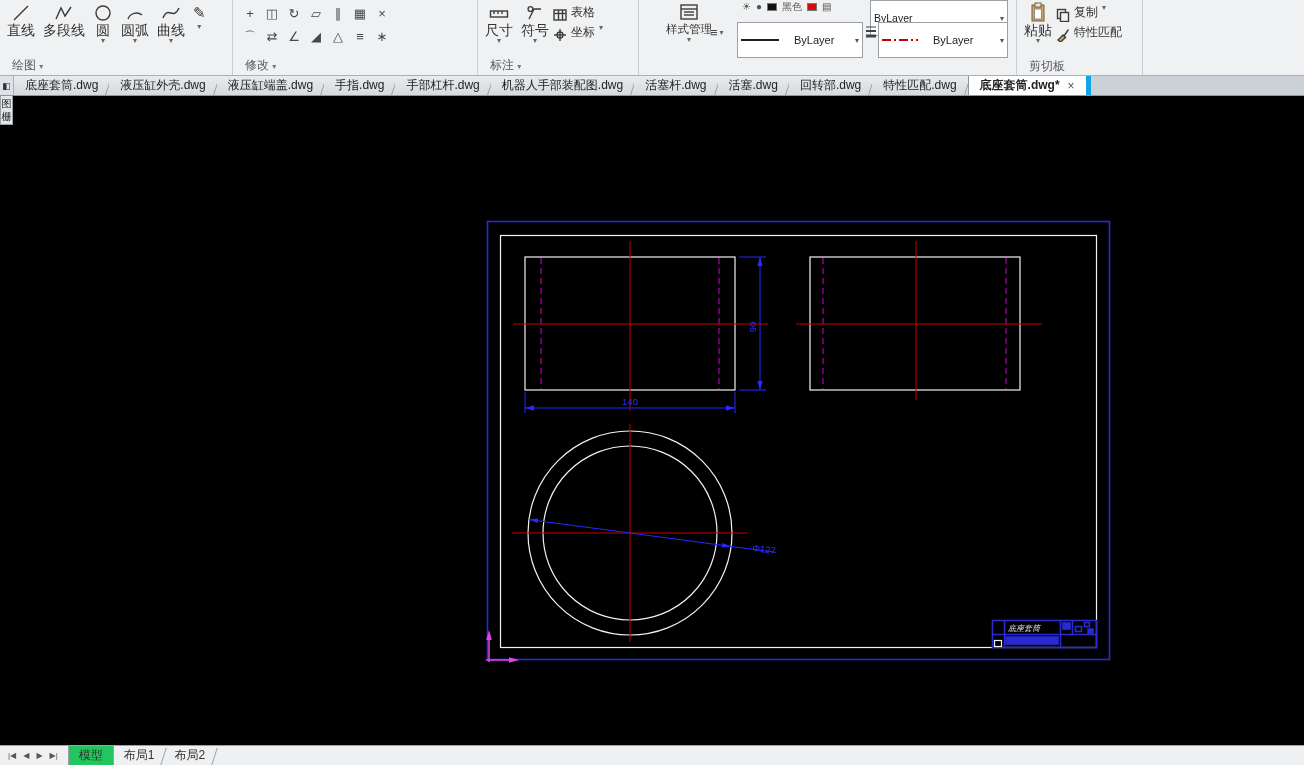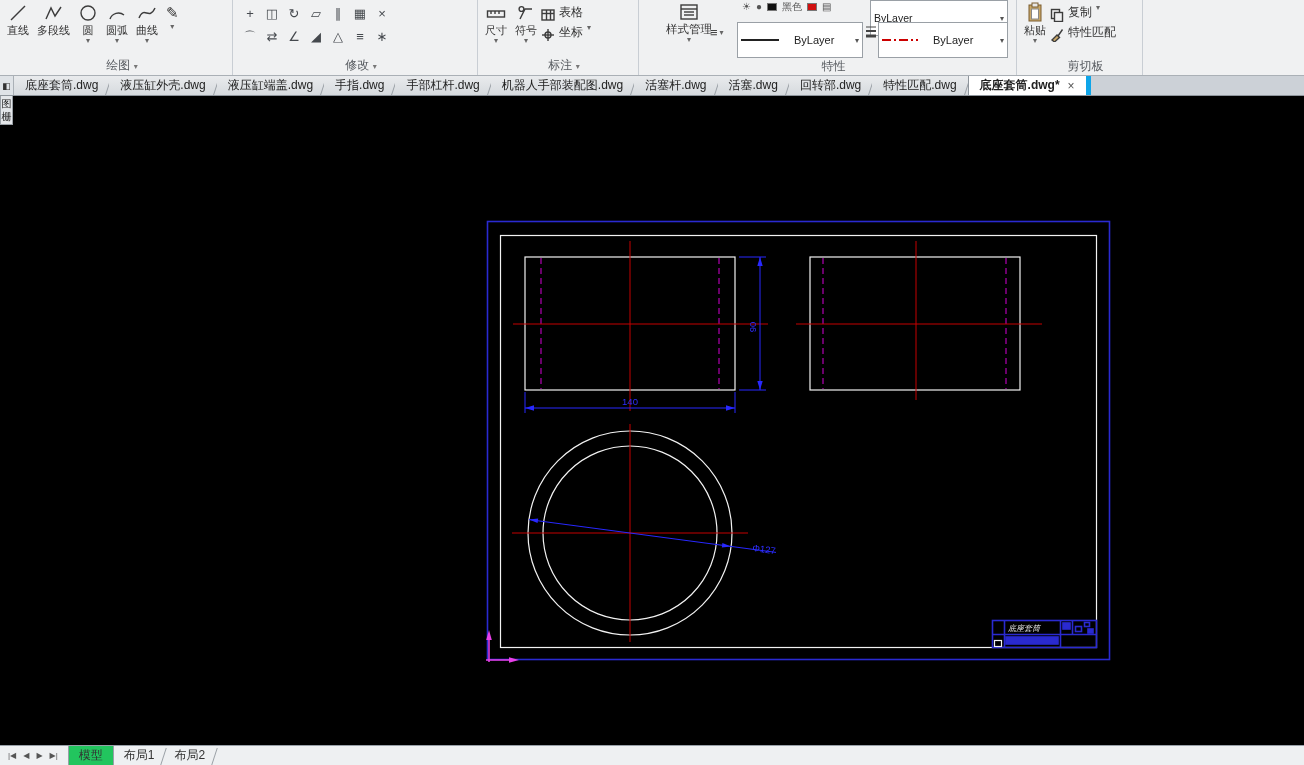--- a/index.html
+++ b/index.html
@@ -3,27 +3,27 @@
 <meta charset="utf-8">
 <style>
   *{box-sizing:border-box;margin:0;padding:0}
   html,body{width:1304px;height:765px;overflow:hidden;background:#000;
     font-family:"Liberation Sans",sans-serif}
   .app{width:1304px;height:765px;display:flex;flex-direction:column}
 
   
   .ribbon{height:76px;background:#f0f1f2;display:flex;flex:none;border-bottom:1px solid #aab0b6}
   .rpanel{position:relative;height:100%;border-right:1px solid #c9ced4;flex:none}
-  .panel-label{position:absolute;bottom:2px;left:12px;right:0;text-align:center;
+  .panel-label{position:absolute;bottom:2px;left:12px;right:0;text-align:left;
     font-size:12px;color:#55595e;line-height:13px;white-space:nowrap}
   .panel-label .dd-mini{font-size:8px;color:#777}
   .tools{display:flex;align-items:flex-start;padding:1px 3px 0}
   .tool{display:flex;flex-direction:column;align-items:center;padding:1px 4px;color:#333;cursor:pointer}
   .ticon{height:21px;display:flex;align-items:center;justify-content:center}
-  .tlabel{font-size:11px;line-height:14px;white-space:nowrap}
+  .tlabel{font-size:14px;line-height:14px;white-space:nowrap}
   .tarrow{font-size:8px;line-height:7px;color:#666}
   svg.glyph{stroke:#3c3c3c;fill:none;stroke-width:1.4}
   .stack{display:flex;flex-direction:column;gap:3px;padding-top:3px}
   .small-btn{display:flex;align-items:flex-start;gap:4px;font-size:12px;color:#333;height:17px;cursor:pointer;white-space:nowrap}
   .small-btn .tarrow{font-size:8px}
 
   .p-draw{width:233px}
   .p-modify{width:245px}
   .mod-grid{display:grid;grid-template-columns:repeat(7,22px);grid-auto-rows:23px;padding:2px 6px 0;color:#45494e}
   .mod-cell{display:flex;align-items:center;justify-content:center;font-size:13px;cursor:pointer}
@@ -266,23 +266,20 @@
             <line x1="1" y1="3" x2="11" y2="3" stroke="#444" stroke-width="1"></line>
             <line x1="1" y1="7" x2="11" y2="7" stroke="#444" stroke-width="2"></line>
             <line x1="1" y1="12" x2="11" y2="12" stroke="#444" stroke-width="3"></line>
           </svg>
       </div>
       <div class="dd dd-lt">
         <span class="lt-sample"></span>
         <span>ByLayer</span>
         <span class="caret">▾</span>
       </div>
-      <div class="panel-label">
-        <span>特性</span>
-      </div>
     </div>
 
     <div class="rpanel p-clip">
       <div class="tools">
         <div class="tool">
           <span class="ticon">
             <svg width="18" height="21" viewBox="0 0 18 21">
                 <rect x="3" y="3" width="12" height="16" fill="#c9a86a" stroke="#7a5c2e"></rect>
                 <rect x="6" y="1" width="6" height="4" fill="#e8e8e8" stroke="#7a5c2e"></rect>
                 <rect x="5.5" y="7" width="7" height="10" fill="#fff" stroke="#888"></rect>

